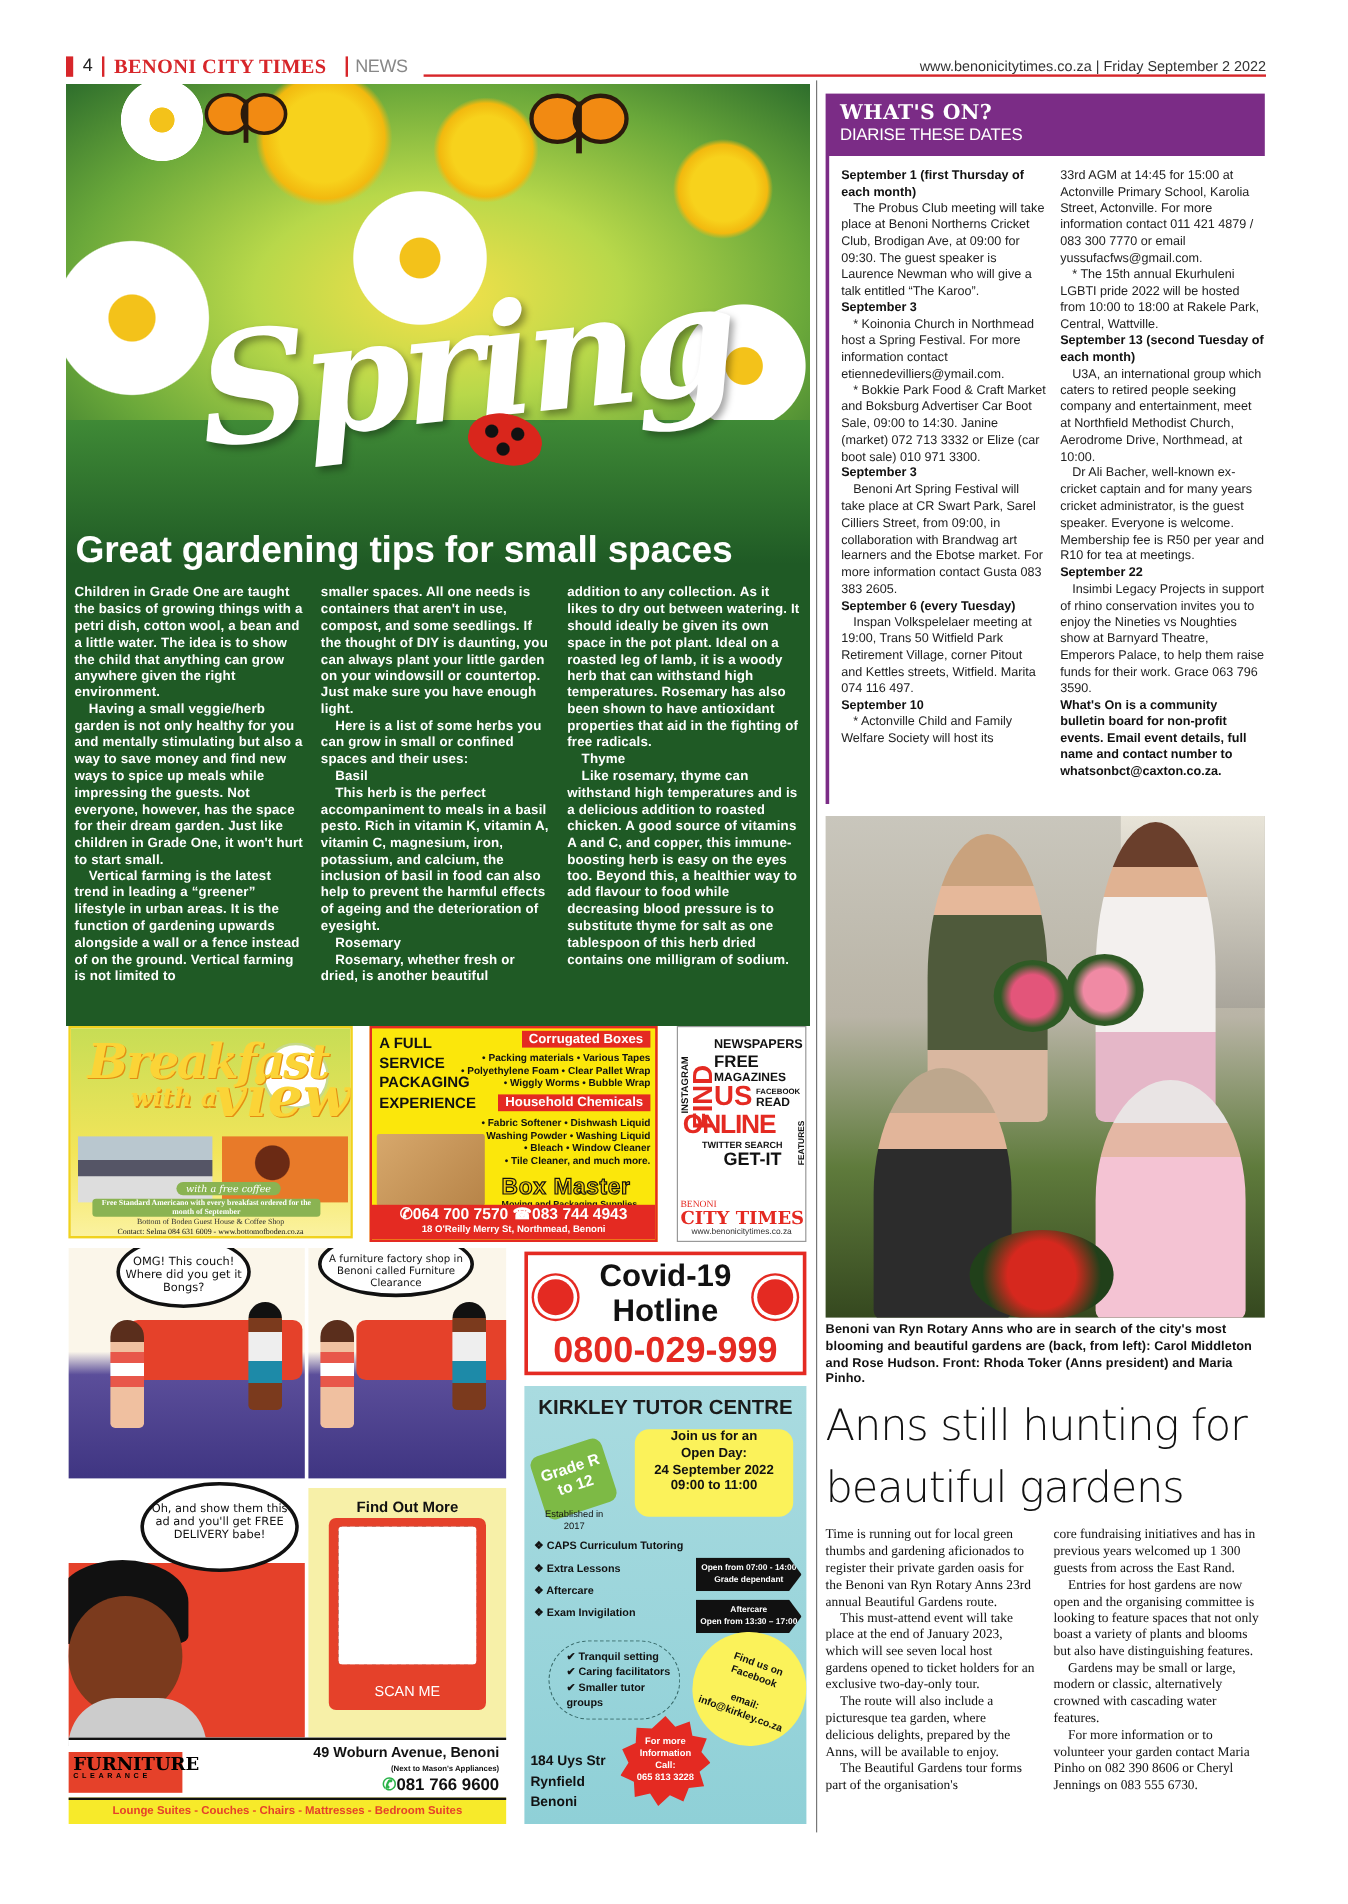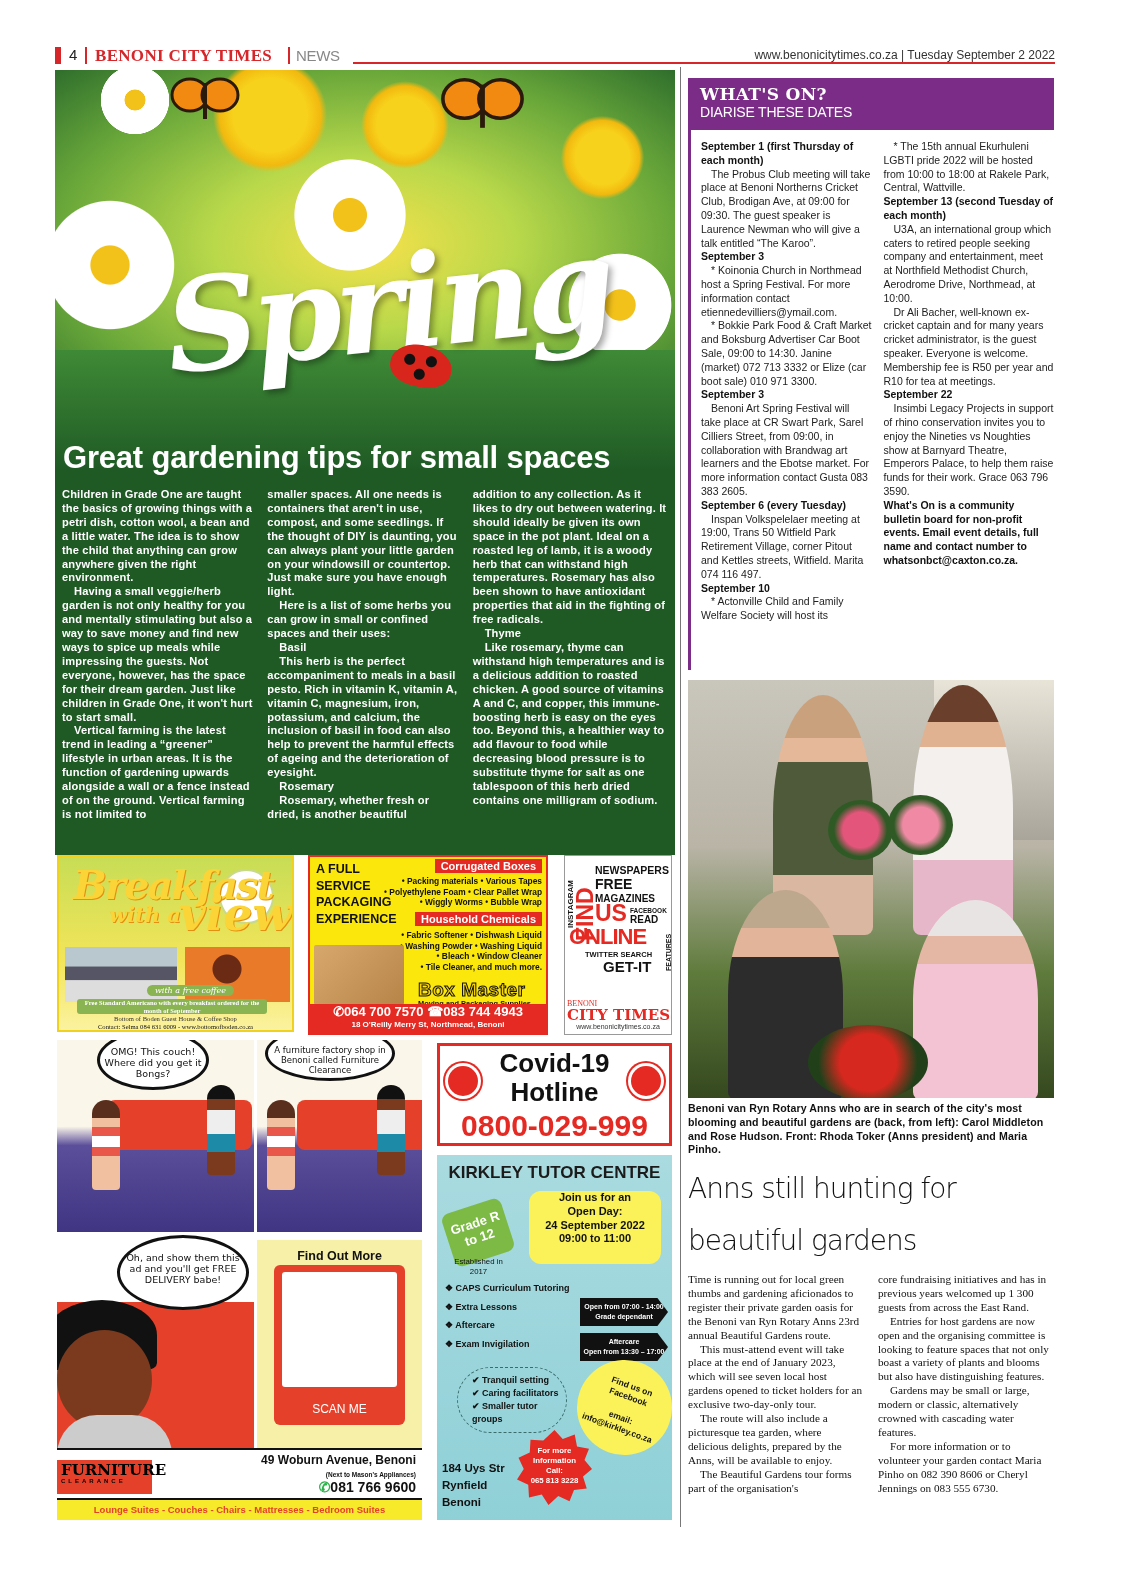--- a/index.html
+++ b/index.html
@@ -105,38 +105,38 @@
 .whats .s{font-size:14px;line-height:16px;letter-spacing:-.2px}
 .whats-body{left:688px;top:130px;width:366px;height:540px;border-left:3px solid #7b2c86;display:flex;gap:12px;padding:10px 0 0 10px}
 .wcol{flex:1;font-size:10.5px;line-height:13.8px;color:#222}
 .wcol b{display:block;color:#111}
 .wcol p{text-indent:10px}
 .wcol .tail{font-weight:bold;text-indent:0;color:#111}
 .photo{left:688px;top:680px;width:366px;height:418px;background:linear-gradient(180deg,#c9c6bc 0,#b9b4a6 40%,#5f7b3c 70%,#35481f 100%);overflow:hidden}
 .photo .win{position:absolute;right:0;top:0;width:120px;height:160px;background:linear-gradient(180deg,#e8e4d8,#a9a59b)}
 .person{position:absolute;border-radius:50% 50% 8px 8px}
 .caption{left:688px;top:1102px;width:366px;font-weight:bold;font-size:10.6px;line-height:13.8px;color:#111;letter-spacing:.1px}
-.anns-title{left:688px;top:1163px;width:366px;font-size:28px;line-height:52px;font-weight:300;color:#111;letter-spacing:-1px;font-family:"DejaVu Sans",sans-serif}
+.anns-title{left:688px;top:1163px;width:366px;font-size:36px;line-height:52px;font-weight:300;color:#111;letter-spacing:-1px;font-family:"DejaVu Sans",sans-serif}
 .anns-body{left:688px;top:1273px;width:366px;display:flex;gap:14px}
 .acol{flex:1;font-family:"Liberation Serif",serif;font-size:11.2px;line-height:13.9px;color:#111}
 .acol p{text-indent:12px}
 .acol p.first{text-indent:0}
 </style>
 </head>
 <body>
 
 <div class="abs mast">
   <div class="bar"></div>
   <span class="pg">4</span>
   <div class="sep1"></div>
   <span class="title">BENONI CITY TIMES</span>
   <div class="sep2"></div>
   <span class="sec">NEWS</span>
   <div class="line"></div>
-  <span class="site"><span>www.benonicitytimes.co.za</span> | <span>Tuesday September 2 2022</span></span>
+  <span class="site"><span>www.benonicitytimes.co.za</span> | <span>Friday September 2 2022</span></span>
 </div>
 
 <div class="abs hero">
   <div class="sky"></div>
   <div class="dand" style="left:150px;top:-20px;width:130px;height:130px"></div>
   <div class="dand" style="left:300px;top:5px;width:100px;height:100px"></div>
   <div class="dand" style="left:500px;top:40px;width:95px;height:95px"></div>
   <div class="daisy" style="left:-20px;top:120px;width:150px;height:150px"></div>
   <div class="daisy" style="left:230px;top:80px;width:130px;height:130px"></div>
   <div class="daisy" style="left:505px;top:175px;width:120px;height:120px"></div>
@@ -340,20 +340,21 @@
     <p>* Koinonia Church in Northmead host a Spring Festival. For more information contact etiennedevilliers@ymail.com.</p>
     <p>* Bokkie Park Food &amp; Craft Market and Boksburg Advertiser Car Boot Sale, 09:00 to 14:30. Janine (market) 072 713 3332 or Elize (car boot sale) 010 971 3300.</p>
     <b>September 3</b>
     <p>Benoni Art Spring Festival will take place at CR Swart Park, Sarel Cilliers Street, from 09:00, in collaboration with Brandwag art learners and the Ebotse market. For more information contact Gusta 083 383 2605.</p>
     <b>September 6 (every Tuesday)</b>
     <p>Inspan Volkspelelaer meeting at 19:00, Trans 50 Witfield Park Retirement Village, corner Pitout and Kettles streets, Witfield. Marita 074 116 497.</p>
     <b>September 10</b>
     <p>* Actonville Child and Family Welfare Society will host its</p>
   </div>
   <div class="wcol">
+    <p style="text-indent:0">33rd AGM at 14:45 for 15:00 at Actonville Primary School, Karolia Street, Actonville. For more information contact 011 421 4879 / 083 300 7770 or email yussufacfws@gmail.com.</p>
     <p>* The 15th annual Ekurhuleni LGBTI pride 2022 will be hosted from 10:00 to 18:00 at Rakele Park, Central, Wattville.</p>
     <b>September 13 (second Tuesday of each month)</b>
     <p>U3A, an international group which caters to retired people seeking company and entertainment, meet at Northfield Methodist Church, Aerodrome Drive, Northmead, at 10:00.</p>
     <p>Dr Ali Bacher, well-known ex-cricket captain and for many years cricket administrator, is the guest speaker. Everyone is welcome. Membership fee is R50 per year and R10 for tea at meetings.</p>
     <b>September 22</b>
     <p>Insimbi Legacy Projects in support of rhino conservation invites you to enjoy the Nineties vs Noughties show at Barnyard Theatre, Emperors Palace, to help them raise funds for their work. Grace 063 796 3590.</p>
     <p class="tail">What's On is a community bulletin board for non-profit events. Email event details, full name and contact number to whatsonbct@caxton.co.za.</p>
   </div>
 </div>
 

